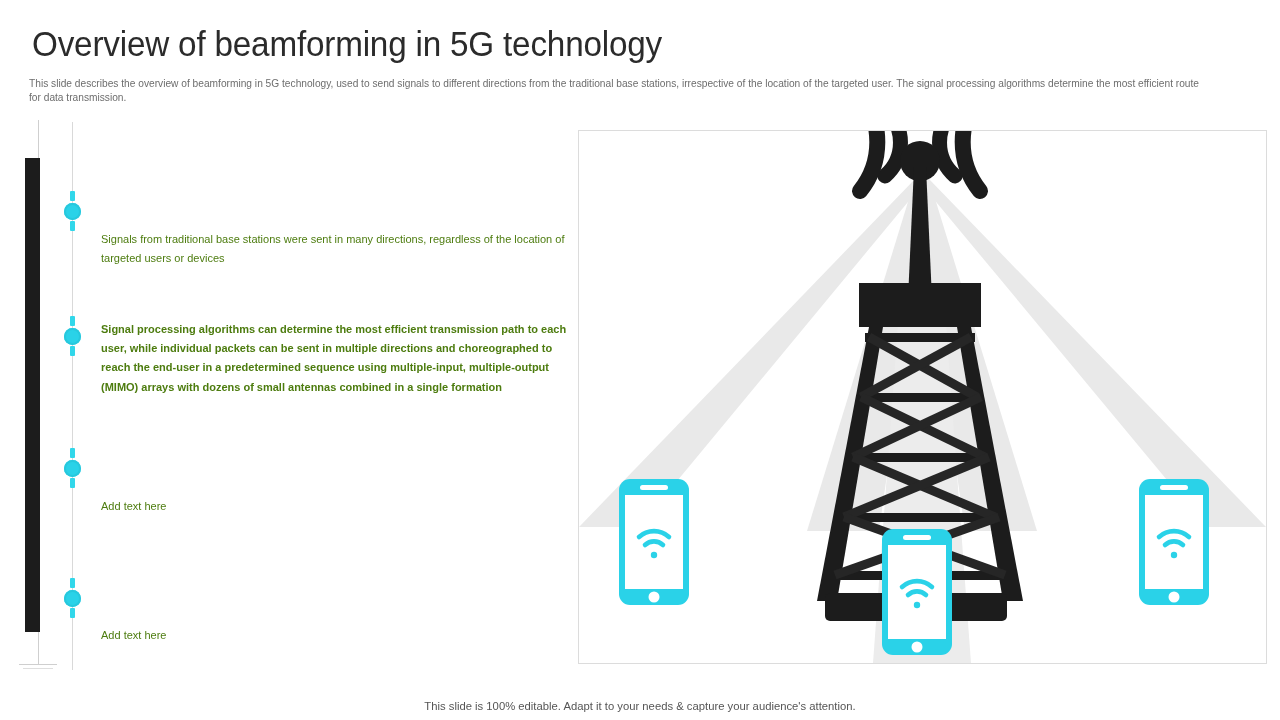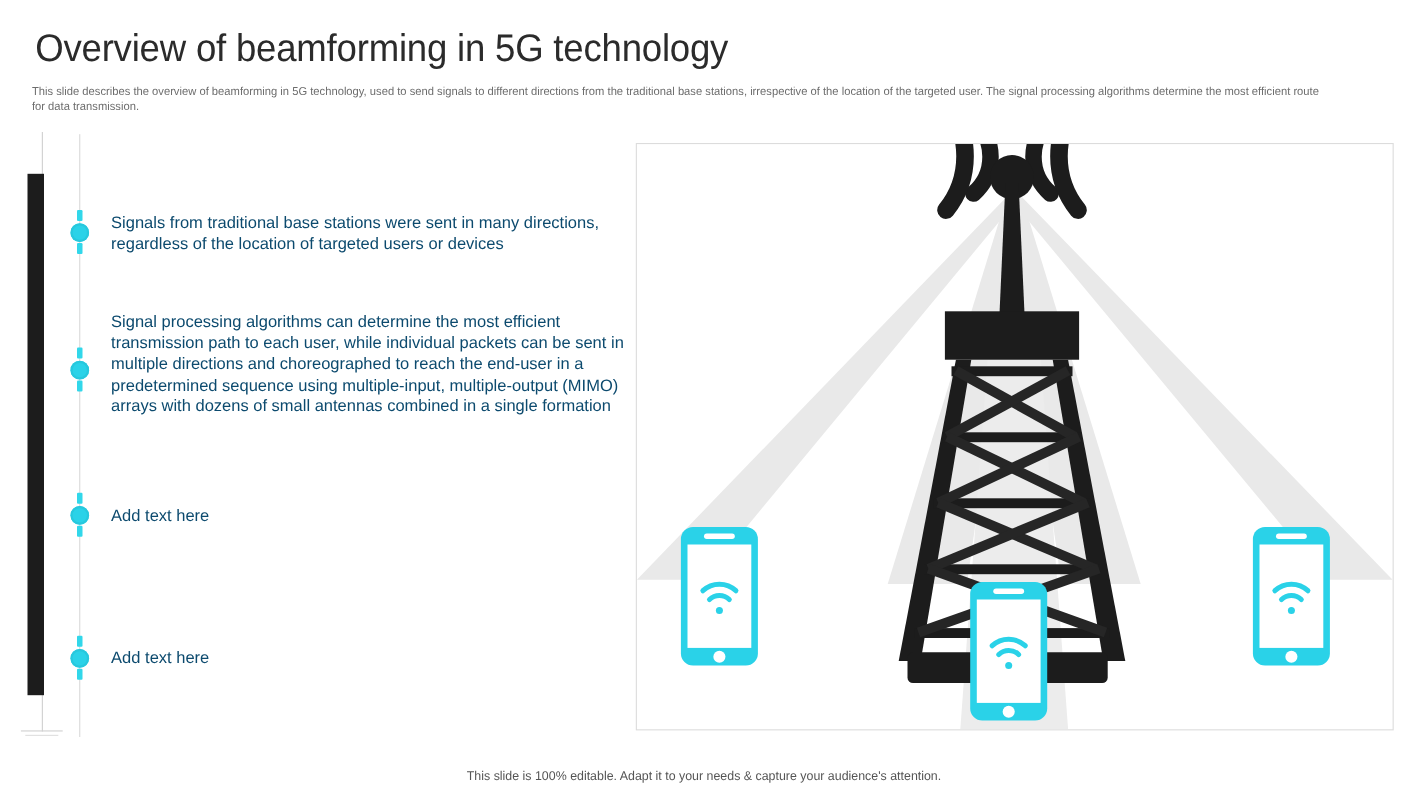--- a/index.html
+++ b/index.html
@@ -74,24 +74,25 @@
   .marker .dot{
     position:absolute;left:0;top:11.5px;
     width:17px;height:17px;border-radius:50%;
     background:#2ad2e8;
     box-shadow:inset 0 0 0 2px #27c8dd;
   }
 
   
   .bullet-text{
     position:absolute;left:101px;
-    font-size:15px;
+    font-size:11px;
     line-height:19.2px;
-    color:#0c4a6e;
+    color:#4d7c0f;
     width:470px;
+    margin-top:37px;
   }
 
   
   .panel{
     position:absolute;left:578px;top:130px;
     width:687px;height:532px;
     border:1px solid #dcdcdc;
     background:#ffffff;
     overflow:hidden;
   }
@@ -126,21 +127,21 @@
     <div class="dot"></div>
     <div class="tick-bot"></div>
   </div>
   <div class="bullet-text" style="top:193px;">Signals from traditional base stations were sent in many directions, regardless of the location of targeted users or devices</div>
 
   <div class="marker" style="top:316px;">
     <div class="tick-top"></div>
     <div class="dot"></div>
     <div class="tick-bot"></div>
   </div>
-  <div class="bullet-text" style="top:283px;">Signal processing algorithms can determine the most efficient transmission path to each user, while individual packets can be sent in multiple directions and choreographed to reach the end-user in a predetermined sequence using multiple-input, multiple-output (MIMO) arrays with dozens of small antennas combined in a single formation</div>
+  <div class="bullet-text" style="top:283px;font-weight:bold;">Signal processing algorithms can determine the most efficient transmission path to each user, while individual packets can be sent in multiple directions and choreographed to reach the end-user in a predetermined sequence using multiple-input, multiple-output (MIMO) arrays with dozens of small antennas combined in a single formation</div>
 
   <div class="marker" style="top:448px;">
     <div class="tick-top"></div>
     <div class="dot"></div>
     <div class="tick-bot"></div>
   </div>
   <div class="bullet-text" style="top:460px;">Add text here</div>
 
   <div class="marker" style="top:578px;">
     <div class="tick-top"></div>

